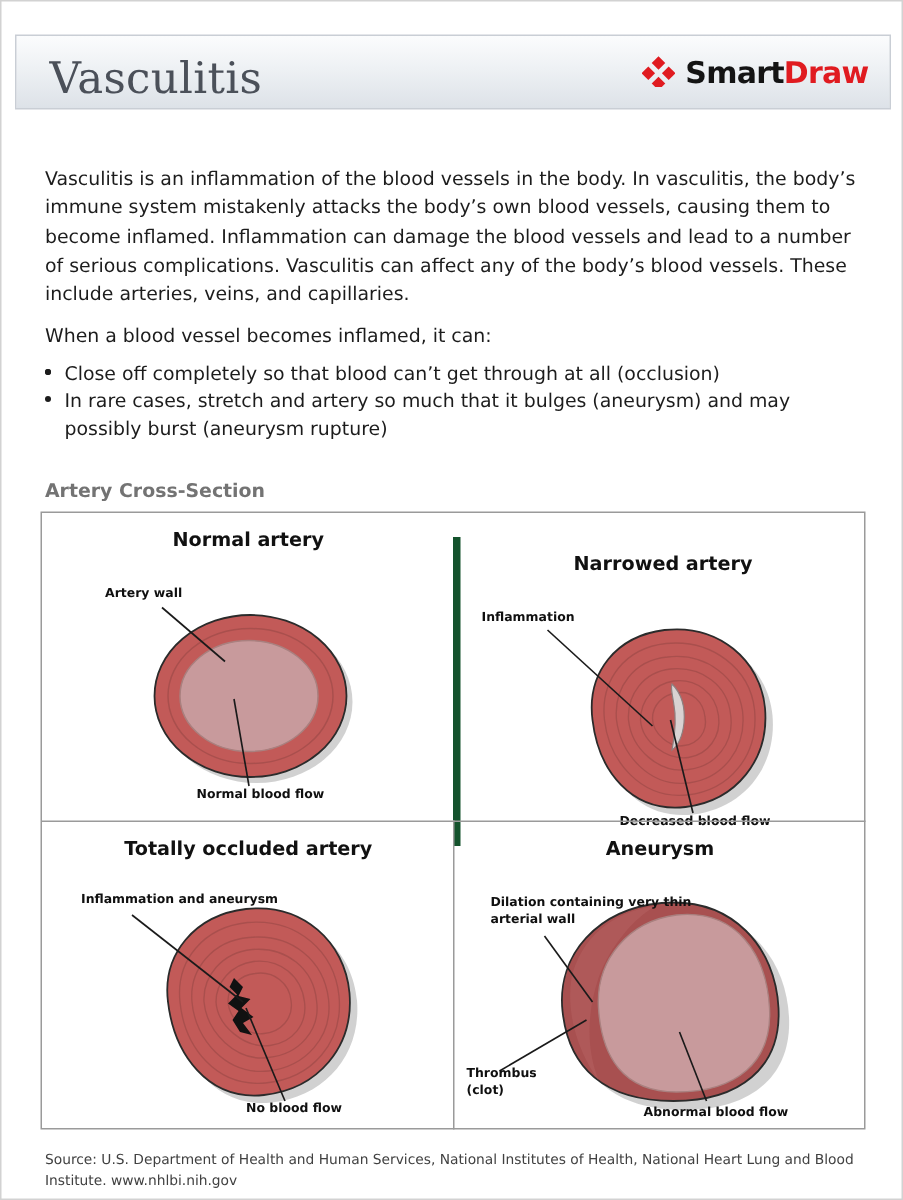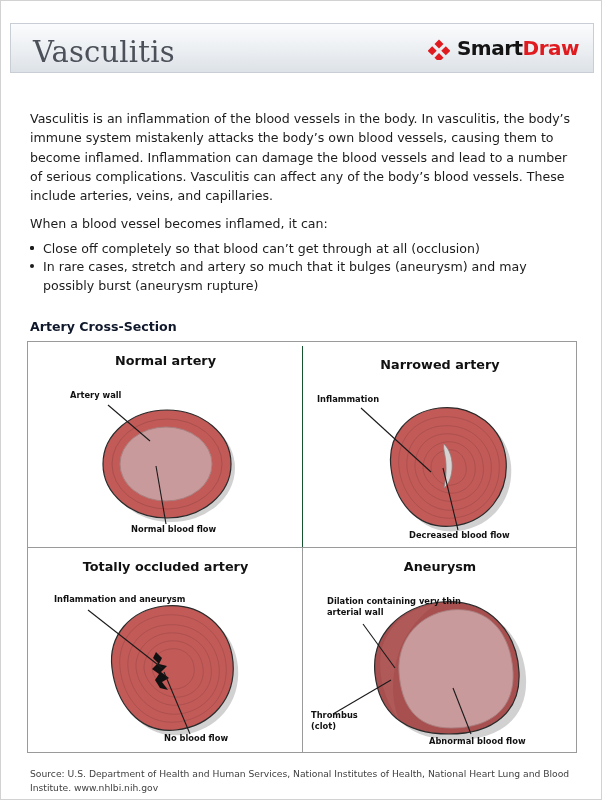--- a/index.html
+++ b/index.html
@@ -37,21 +37,21 @@
     font-size: 29px;
     color: #4b5059;
     letter-spacing: 0.2px;
     white-space: nowrap;
   }
   .logo {
     position: absolute;
     right: 14px;
     top: 12px;
     display: flex;
-    align-items: flex-end;
+    align-items: flex-start;
     gap: 7px;
   }
   .logo-mark { width: 22px; height: 22px; display: block; }
   .logo-text {
     font-family: "DejaVu Sans", sans-serif;
     font-size: 20px;
     font-weight: bold;
     letter-spacing: -0.5px;
     white-space: nowrap;
   }
@@ -97,21 +97,21 @@
     height: 4px;
     border-radius: 50%;
     background: #1c1c1c;
   }
   .section-heading {
     position: absolute;
     left: 29px;
     top: 318px;
     font-size: 12.6px;
     font-weight: bold;
-    color: #0f172a;
+    color: #737373;
   }
 
   
   .grid {
     position: absolute;
     left: 26px;
     top: 340px;
     width: 550px;
     height: 412px;
     border: 1px solid #9a9a9a;
@@ -119,21 +119,21 @@
     background: #ffffff;
   }
   .cell {
     position: absolute;
     width: 275px;
     height: 206px;
     box-sizing: border-box;
     overflow: hidden;
   }
   .cell.c0 { left: 0;     top: 0; }
-  .cell.c1 { left: 274px; top: 4px;     border-left: 1px solid #14532d; }
+  .cell.c1 { left: 274px; top: 16px;     border-left: 5px solid #14532d; }
   .cell.c2 { left: 0;     top: 205px; border-top: 1px solid #9a9a9a; }
   .cell.c3 { left: 274px; top: 205px; border-left: 1px solid #9a9a9a; border-top: 1px solid #9a9a9a; }
   .cell-title {
     position: absolute;
     left: 0;
     right: 0;
     top: 11px;
     text-align: center;
     font-size: 12.8px;
     font-weight: bold;

